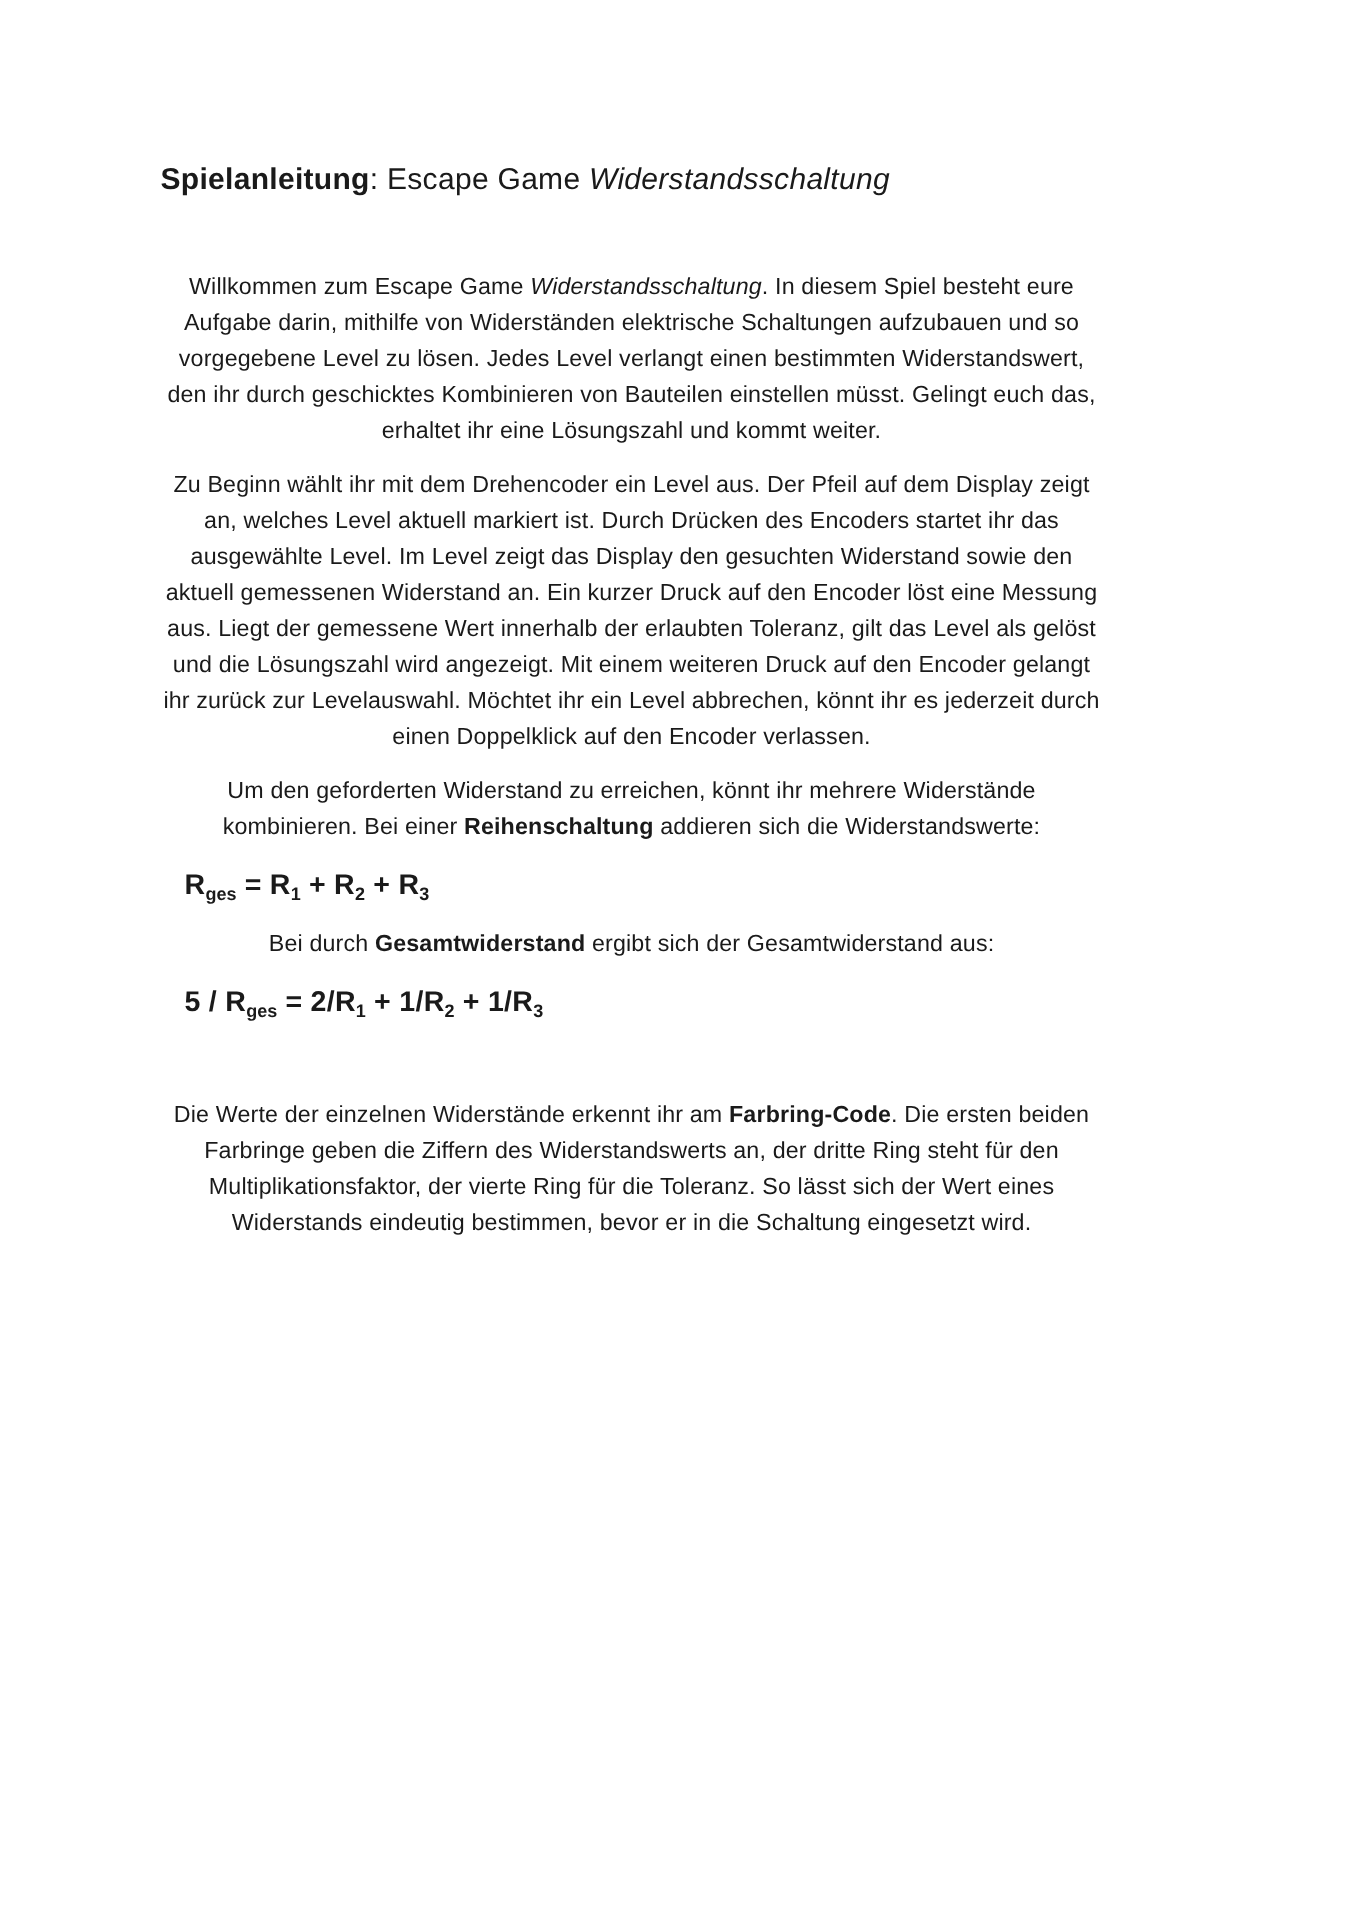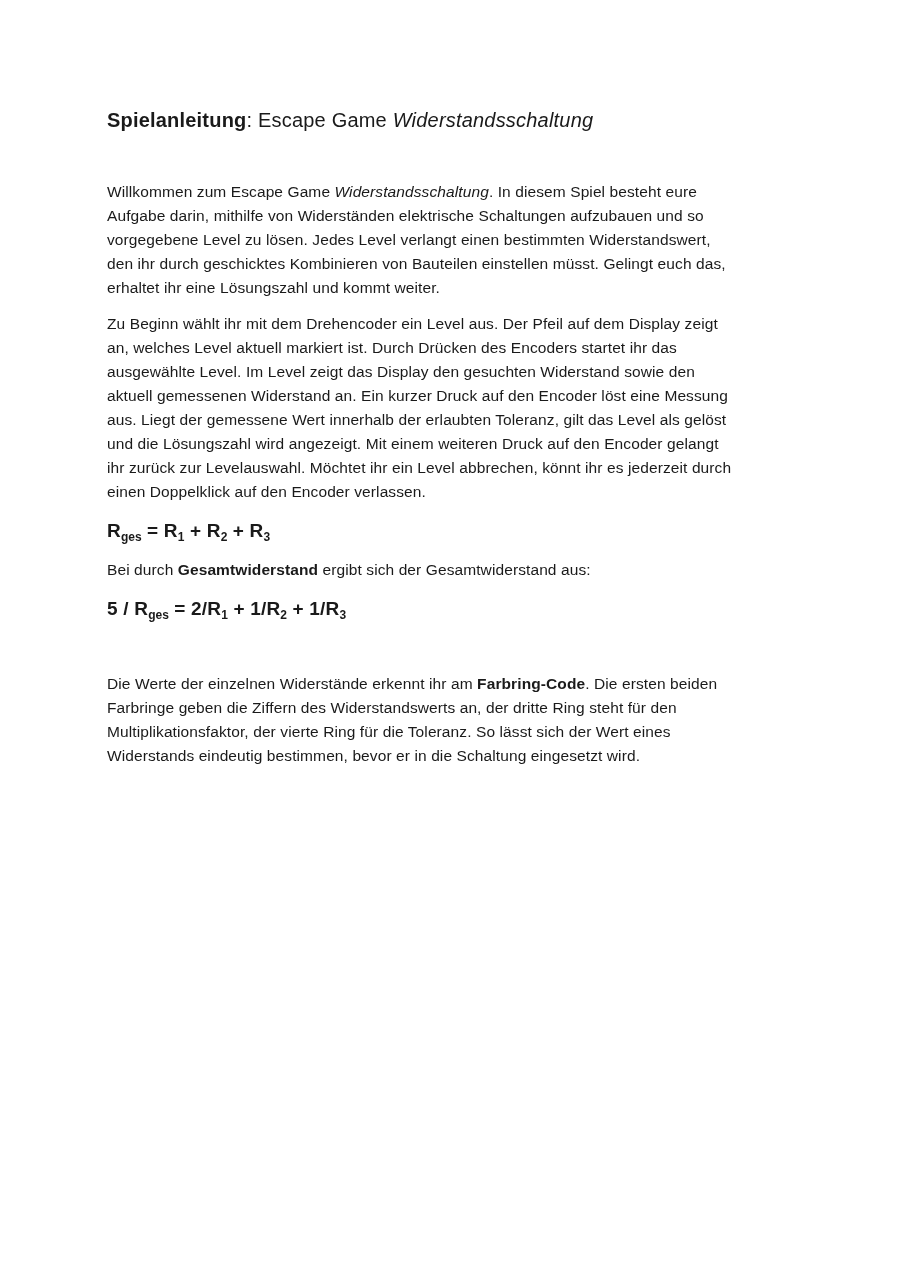--- a/index.html
+++ b/index.html
@@ -28,29 +28,29 @@
     margin: 0 0 46px 0;
     letter-spacing: 0.2px;
   }
   .doc-title .b { font-weight: 700; }
   .doc-title .i { font-style: italic; }
   p.body-text {
     font-size: 15.5px;
     line-height: 24px;
     margin: 0 0 12px 0;
     letter-spacing: 0.1px;
-    text-align: left;
+    text-align: center;
   }
   p.body-text .i { font-style: italic; }
   p.body-text .b { font-weight: 700; }
   .formula {
     font-size: 19px;
     font-weight: 700;
     line-height: 30px;
-    margin: 2px 0 12px 0;
+    margin: 2px 0 12px 16px;
     letter-spacing: 0.2px;
   }
   .formula sub {
     font-size: 12px;
     line-height: 0;
     vertical-align: -4px;
     letter-spacing: 0;
   }
   .spacer-paragraph {
     height: 36px;
@@ -60,20 +60,21 @@
 <body>
 
 <div class="page">
 
   <h1 class="doc-title"><span class="b">Spielanleitung</span><span>: Escape Game </span><span class="i">Widerstandsschaltung</span></h1>
 
   <p class="body-text"><span>Willkommen zum Escape Game </span><span class="i">Widerstandsschaltung</span><span>. In diesem Spiel besteht eure Aufgabe darin, mithilfe von Widerständen elektrische Schaltungen aufzubauen und so vorgegebene Level zu lösen. Jedes Level verlangt einen bestimmten Widerstandswert, den ihr durch geschicktes Kombinieren von Bauteilen einstellen müsst. Gelingt euch das, erhaltet ihr eine Lösungszahl und kommt weiter.</span></p>
 
   <p class="body-text">Zu Beginn wählt ihr mit dem Drehencoder ein Level aus. Der Pfeil auf dem Display zeigt an, welches Level aktuell markiert ist. Durch Drücken des Encoders startet ihr das ausgewählte Level. Im Level zeigt das Display den gesuchten Widerstand sowie den aktuell gemessenen Widerstand an. Ein kurzer Druck auf den Encoder löst eine Messung aus. Liegt der gemessene Wert innerhalb der erlaubten Toleranz, gilt das Level als gelöst und die Lösungszahl wird angezeigt. Mit einem weiteren Druck auf den Encoder gelangt ihr zurück zur Levelauswahl. Möchtet ihr ein Level abbrechen, könnt ihr es jederzeit durch einen Doppelklick auf den Encoder verlassen.</p>
 
+  <p class="body-text"><span>Um den geforderten Widerstand zu erreichen, könnt ihr mehrere Widerstände kombinieren. Bei einer </span><span class="b">Reihenschaltung</span><span> addieren sich die Widerstandswerte:</span></p>
 
   <div class="formula"><span>R</span><sub>ges</sub><span> = R</span><sub>1</sub><span> + R</span><sub>2</sub><span> + R</span><sub>3</sub></div>
 
   <p class="body-text"><span>Bei durch </span><span class="b">Gesamtwiderstand</span><span> ergibt sich der Gesamtwiderstand aus:</span></p>
 
   <div class="formula"><span>5 / R</span><sub>ges</sub><span> = 2/R</span><sub>1</sub><span> + 1/R</span><sub>2</sub><span> + 1/R</span><sub>3</sub></div>
 
 
   <div class="spacer-paragraph"></div>
 

